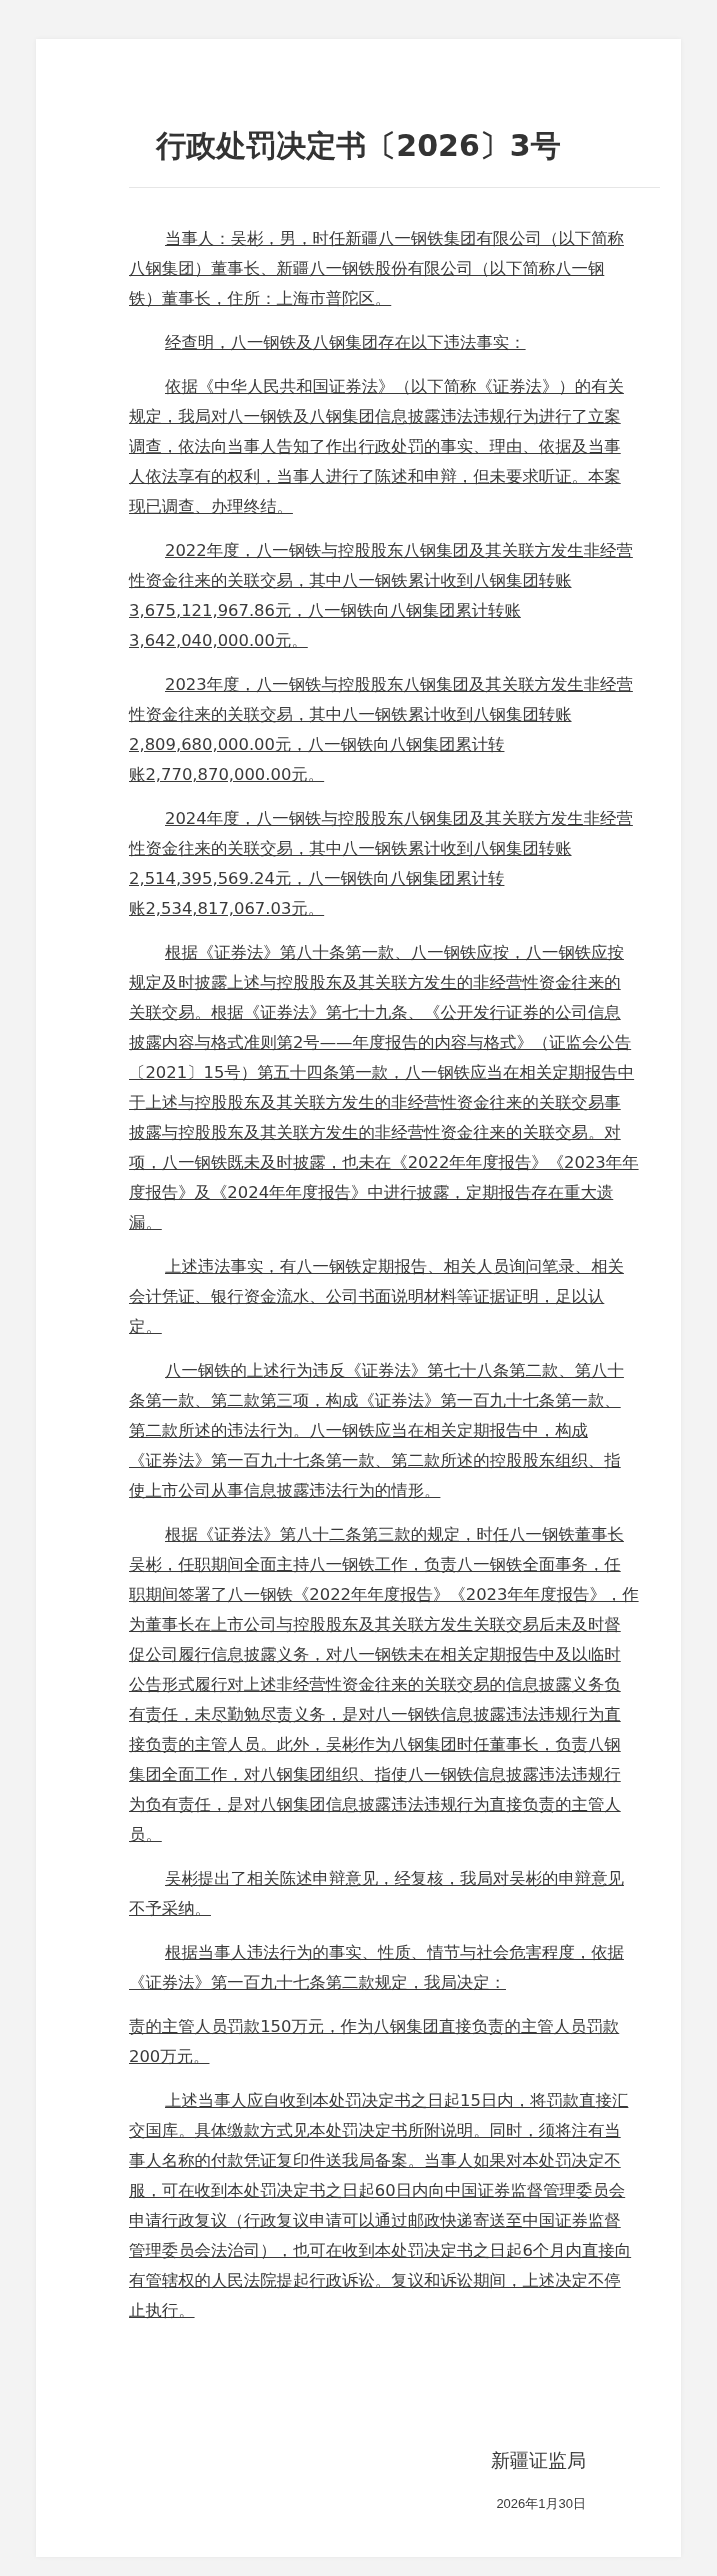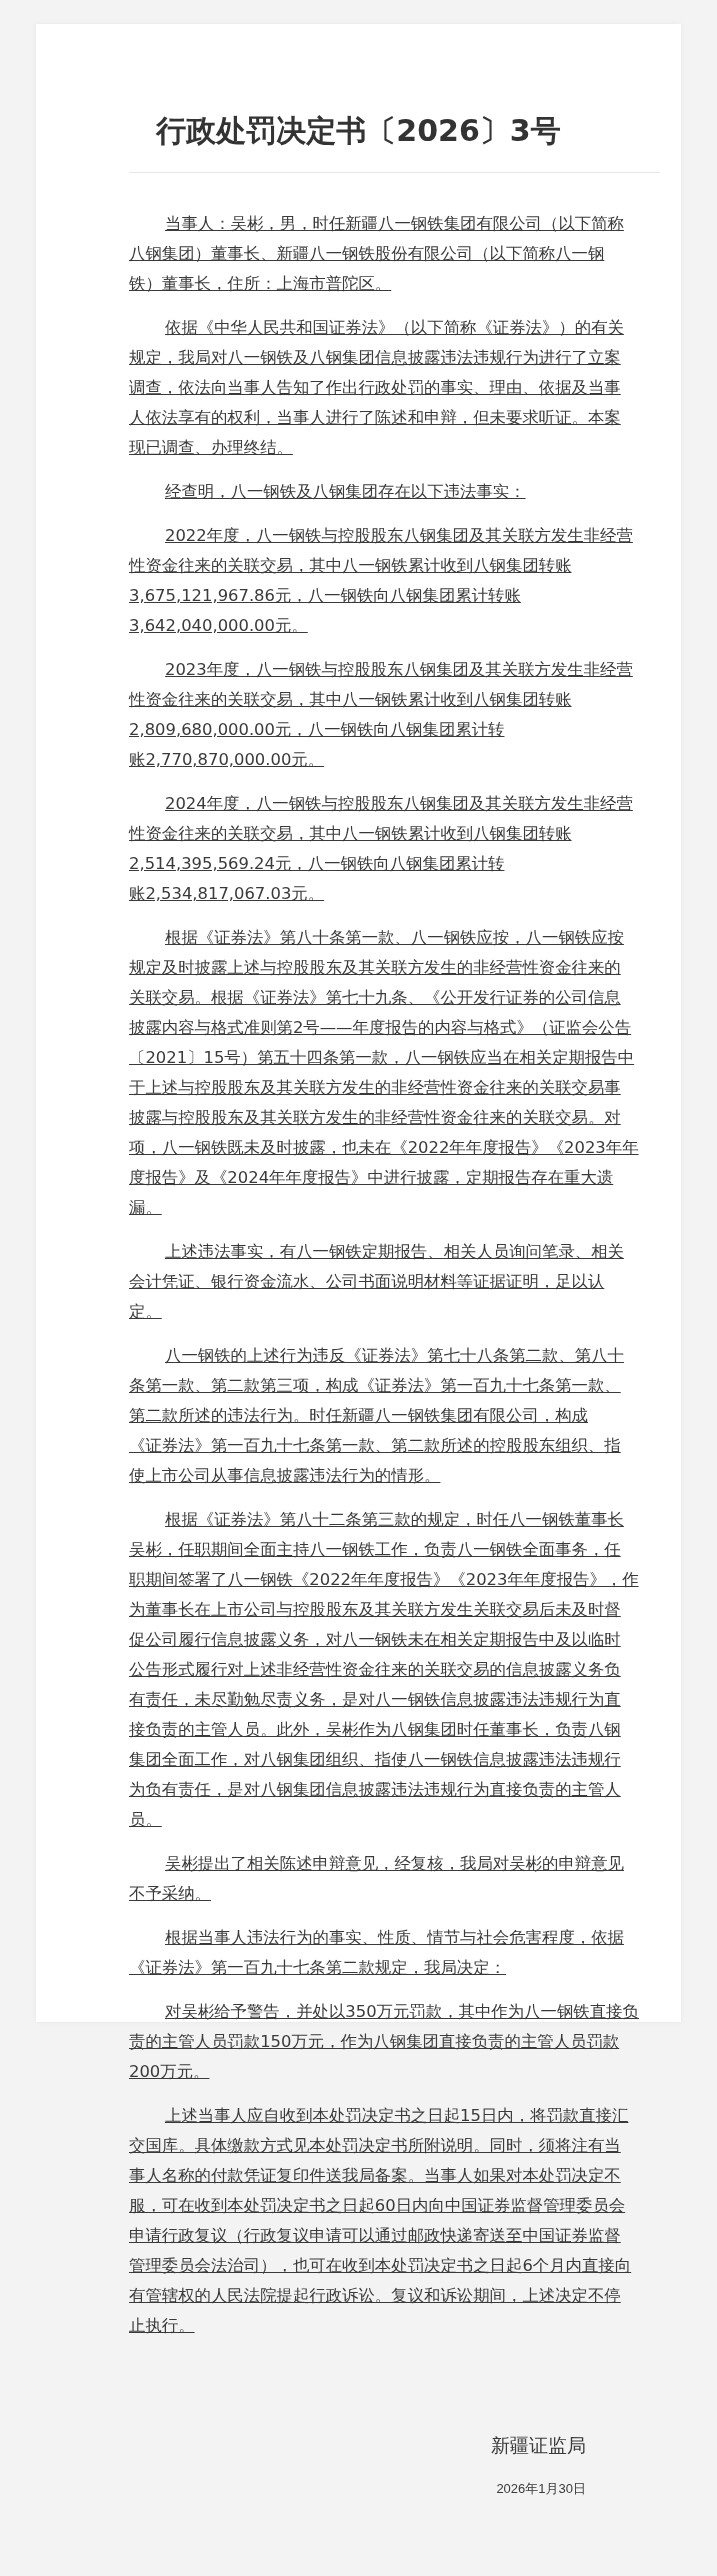--- a/index.html
+++ b/index.html
@@ -6,22 +6,22 @@
   body {
     width: 718px; height: 2576px;
     background: #f3f3f3;
     font-family: "DejaVu Sans", "Liberation Sans", sans-serif;
     color: #3a3a3a;
     position: relative;
     overflow: hidden;
   }
   .card {
     position: absolute;
-    left: 36px; top: 24px;
-    width: 645px; height: 1998px;
+    left: 36px; top: 39px;
+    width: 645px; height: 2518px;
     background: #ffffff;
     box-shadow: 0 0 4.5px rgba(0,0,0,0.06);
   }
   .title {
     position: absolute;
     left: 0; right: 0; top: 84px;
     margin: 0;
     text-align: center;
     font-size: 30px;
     line-height: 45px;
@@ -68,28 +68,28 @@
 <div class="card">
   <h1 class="title">行政处罚决定书〔2026〕3号</h1>
   <div class="divider"></div>
   <div class="body" id="doc-body">
       <p class="para">
         <span class="line first">当事人：吴彬，男，时任新疆八一钢铁集团有限公司（以下简称</span>
         <span class="line">八钢集团）董事长、新疆八一钢铁股份有限公司（以下简称八一钢</span>
         <span class="line">铁）董事长，住所：上海市普陀区。</span>
       </p>
       <p class="para">
+        <span class="line first">经查明，八一钢铁及八钢集团存在以下违法事实：</span>
+      </p>
+      <p class="para">
         <span class="line first">依据《中华人民共和国证券法》（以下简称《证券法》）的有关</span>
         <span class="line">规定，我局对八一钢铁及八钢集团信息披露违法违规行为进行了立案</span>
         <span class="line">调查，依法向当事人告知了作出行政处罚的事实、理由、依据及当事</span>
         <span class="line">人依法享有的权利，当事人进行了陈述和申辩，但未要求听证。本案</span>
         <span class="line">现已调查、办理终结。</span>
-      </p>
-      <p class="para">
-        <span class="line first">经查明，八一钢铁及八钢集团存在以下违法事实：</span>
       </p>
       <p class="para">
         <span class="line first">2022年度，八一钢铁与控股股东八钢集团及其关联方发生非经营</span>
         <span class="line">性资金往来的关联交易，其中八一钢铁累计收到八钢集团转账</span>
         <span class="line">3,675,121,967.86元，八一钢铁向八钢集团累计转账</span>
         <span class="line">3,642,040,000.00元。</span>
       </p>
       <p class="para">
         <span class="line first">2023年度，八一钢铁与控股股东八钢集团及其关联方发生非经营</span>
         <span class="line">性资金往来的关联交易，其中八一钢铁累计收到八钢集团转账</span>
@@ -115,21 +115,21 @@
         <span class="line">漏。</span>
       </p>
       <p class="para">
         <span class="line first">上述违法事实，有八一钢铁定期报告、相关人员询问笔录、相关</span>
         <span class="line">会计凭证、银行资金流水、公司书面说明材料等证据证明，足以认</span>
         <span class="line">定。</span>
       </p>
       <p class="para">
         <span class="line first">八一钢铁的上述行为违反《证券法》第七十八条第二款、第八十</span>
         <span class="line">条第一款、第二款第三项，构成《证券法》第一百九十七条第一款、</span>
-        <span class="line">第二款所述的违法行为。时任新疆八一钢铁集团有限公司，构成</span>
+        <span class="line">第二款所述的违法行为。八一钢铁应当在相关定期报告中，构成</span>
         <span class="line">《证券法》第一百九十七条第一款、第二款所述的控股股东组织、指</span>
         <span class="line">使上市公司从事信息披露违法行为的情形。</span>
       </p>
       <p class="para">
         <span class="line first">根据《证券法》第八十二条第三款的规定，时任八一钢铁董事长</span>
         <span class="line">吴彬，任职期间全面主持八一钢铁工作，负责八一钢铁全面事务，任</span>
         <span class="line">职期间签署了八一钢铁《2022年年度报告》《2023年年度报告》，作</span>
         <span class="line">为董事长在上市公司与控股股东及其关联方发生关联交易后未及时督</span>
         <span class="line">促公司履行信息披露义务，对八一钢铁未在相关定期报告中及以临时</span>
         <span class="line">公告形式履行对上述非经营性资金往来的关联交易的信息披露义务负</span>
@@ -141,21 +141,20 @@
       </p>
       <p class="para">
         <span class="line first">吴彬提出了相关陈述申辩意见，经复核，我局对吴彬的申辩意见</span>
         <span class="line">不予采纳。</span>
       </p>
       <p class="para">
         <span class="line first">根据当事人违法行为的事实、性质、情节与社会危害程度，依据</span>
         <span class="line">《证券法》第一百九十七条第二款规定，我局决定：</span>
       </p>
       <p class="para">
-        <span class="line first">对吴彬给予警告，并处以350万元罚款，其中作为八一钢铁直接负</span>
         <span class="line">责的主管人员罚款150万元，作为八钢集团直接负责的主管人员罚款</span>
         <span class="line">200万元。</span>
       </p>
       <p class="para">
         <span class="line first">上述当事人应自收到本处罚决定书之日起15日内，将罚款直接汇</span>
         <span class="line">交国库。具体缴款方式见本处罚决定书所附说明。同时，须将注有当</span>
         <span class="line">事人名称的付款凭证复印件送我局备案。当事人如果对本处罚决定不</span>
         <span class="line">服，可在收到本处罚决定书之日起60日内向中国证券监督管理委员会</span>
         <span class="line">申请行政复议（行政复议申请可以通过邮政快递寄送至中国证券监督</span>
         <span class="line">管理委员会法治司），也可在收到本处罚决定书之日起6个月内直接向</span>

